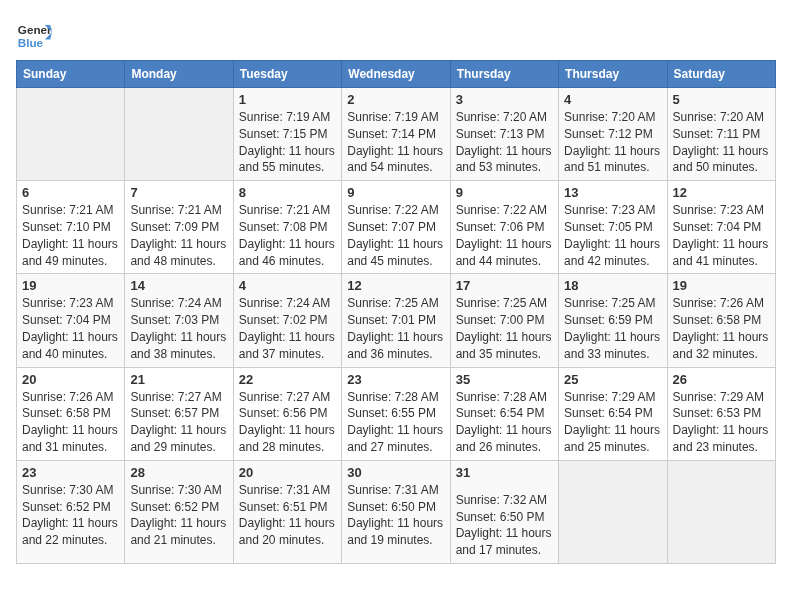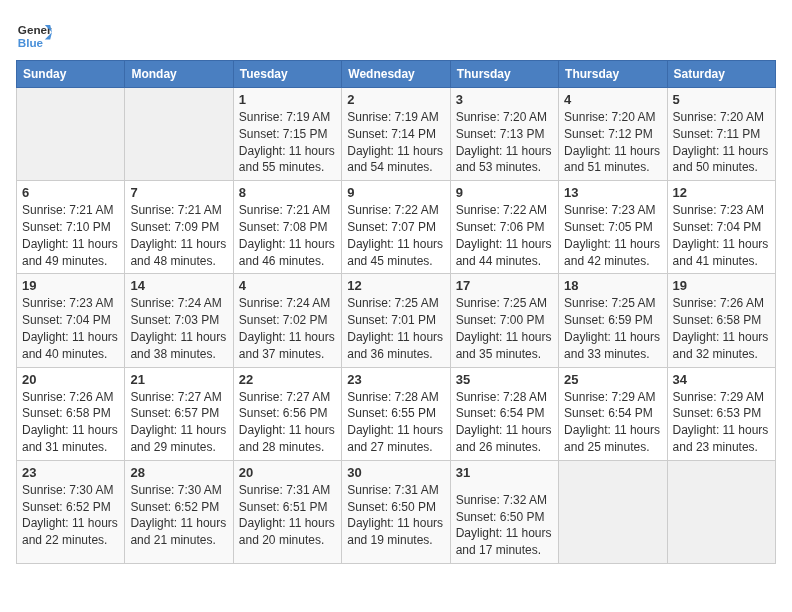--- a/index.html
+++ b/index.html
@@ -264,21 +264,21 @@
 Sunset: 6:54 PM
 Daylight: 11 hours and 26 minutes.</div>
         </td>
         <td>
           <span class="day-num">25</span>
           <div class="day-info" style="white-space: pre-line;">Sunrise: 7:29 AM
 Sunset: 6:54 PM
 Daylight: 11 hours and 25 minutes.</div>
         </td>
         <td>
-          <span class="day-num">34</span>
+          <span class="day-num">26</span>
           <div class="day-info" style="white-space: pre-line;">Sunrise: 7:29 AM
 Sunset: 6:53 PM
 Daylight: 11 hours and 23 minutes.</div>
         </td>
       </tr>
       <tr>
         <td>
           <span class="day-num">23</span>
           <div class="day-info" style="white-space: pre-line;">Sunrise: 7:30 AM
 Sunset: 6:52 PM

